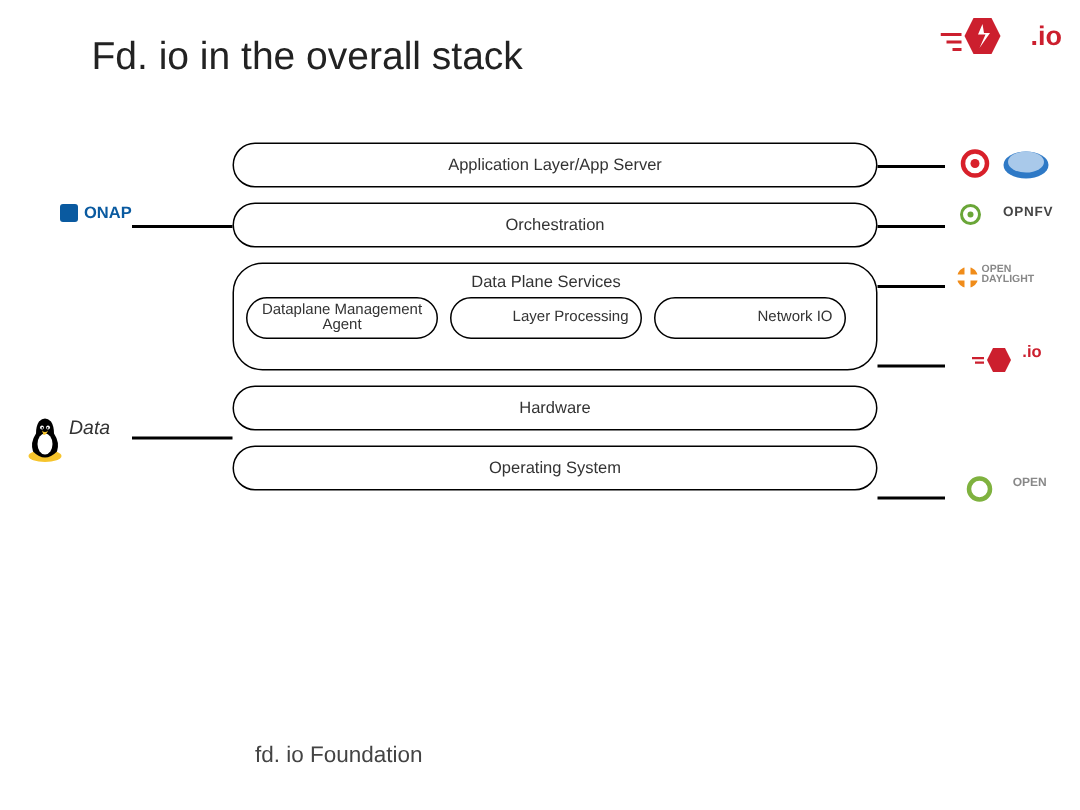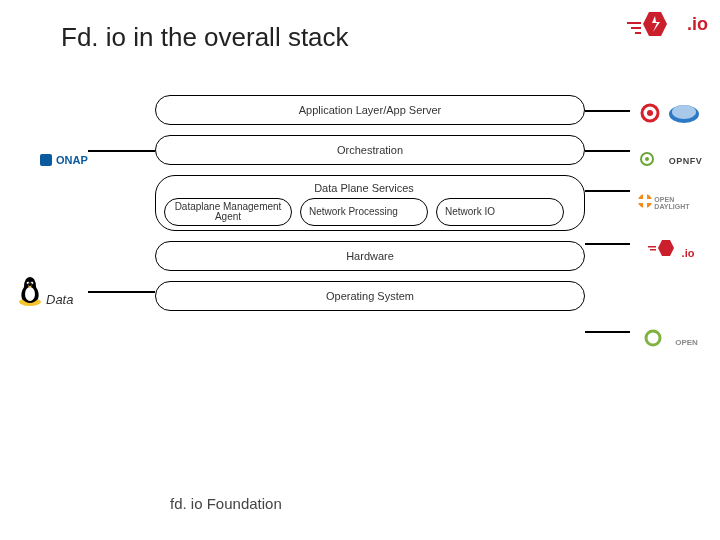--- a/index.html
+++ b/index.html
@@ -14,35 +14,35 @@
   .stack {
     position: absolute; left: 155px; top: 95px; width: 430px;
     display: flex; flex-direction: column; gap: 10px;
   }
   .pill {
     border: 1.5px solid #000; border-radius: 20px; background: #fff;
     display: flex; align-items: center; justify-content: center;
     font-size: 11px; color: #333; height: 30px; padding: 0 14px;
   }
   .pill.dp {
-    height: 56px; display: block; padding: 4px 18px 4px 6px;
+    height: 72px; display: block; padding: 4px 18px 4px 6px;
   }
   .dp-title { text-align: center; font-size: 11px; color: #333; margin-top: 2px; }
   .dp-row { display: flex; justify-content: space-between; align-items: center; gap: 8px; margin-top: 4px; padding: 0 2px; }
   .subpill {
     border: 1.5px solid #000; border-radius: 14px; background: #fff;
-    font-size: 10px; color: #333; height: 28px; display: flex; align-items: center; justify-content: flex-start; text-align:center; line-height:1.05;
+    font-size: 10px; color: #333; height: 28px; display: flex; align-items: center; justify-content: flex-end; text-align:center; line-height:1.05;
     padding: 0 8px; flex: 1;
   }
   .side-left, .side-right {
     position: absolute; width: 70px;
   }
   .side-right { right: 14px; }
   .side-left  { left: 14px; }
-  .side-slot { position: absolute; display:flex; align-items:flex-end; justify-content:center; width:100%; height:30px; }
+  .side-slot { position: absolute; display:flex; align-items:flex-start; justify-content:center; width:100%; height:30px; }
   .connector {
     position: absolute; height: 1.5px; background: #000;
   }
   .footer {
     position: absolute; left: 170px; bottom: 28px; font-size: 15px; color: #444;
   }
   
   .clr { display:inline-block; border-radius:3px; }
 </style>
 </head>
@@ -71,21 +71,21 @@
       <span>Orchestration</span>
     </div>
 
   <div class="pill dp">
     <div class="dp-title">Data Plane Services</div>
     <div class="dp-row">
       <div class="subpill">
           <span>Dataplane Management Agent</span>
         </div>
       <div class="subpill">
-          <span>Network Processing</span>
+          <span>Layer Processing</span>
         </div>
       <div class="subpill">
           <span>Network IO</span>
         </div>
     </div>
   </div>
 
   <div class="pill">
       <span>Hardware</span>
     </div>

